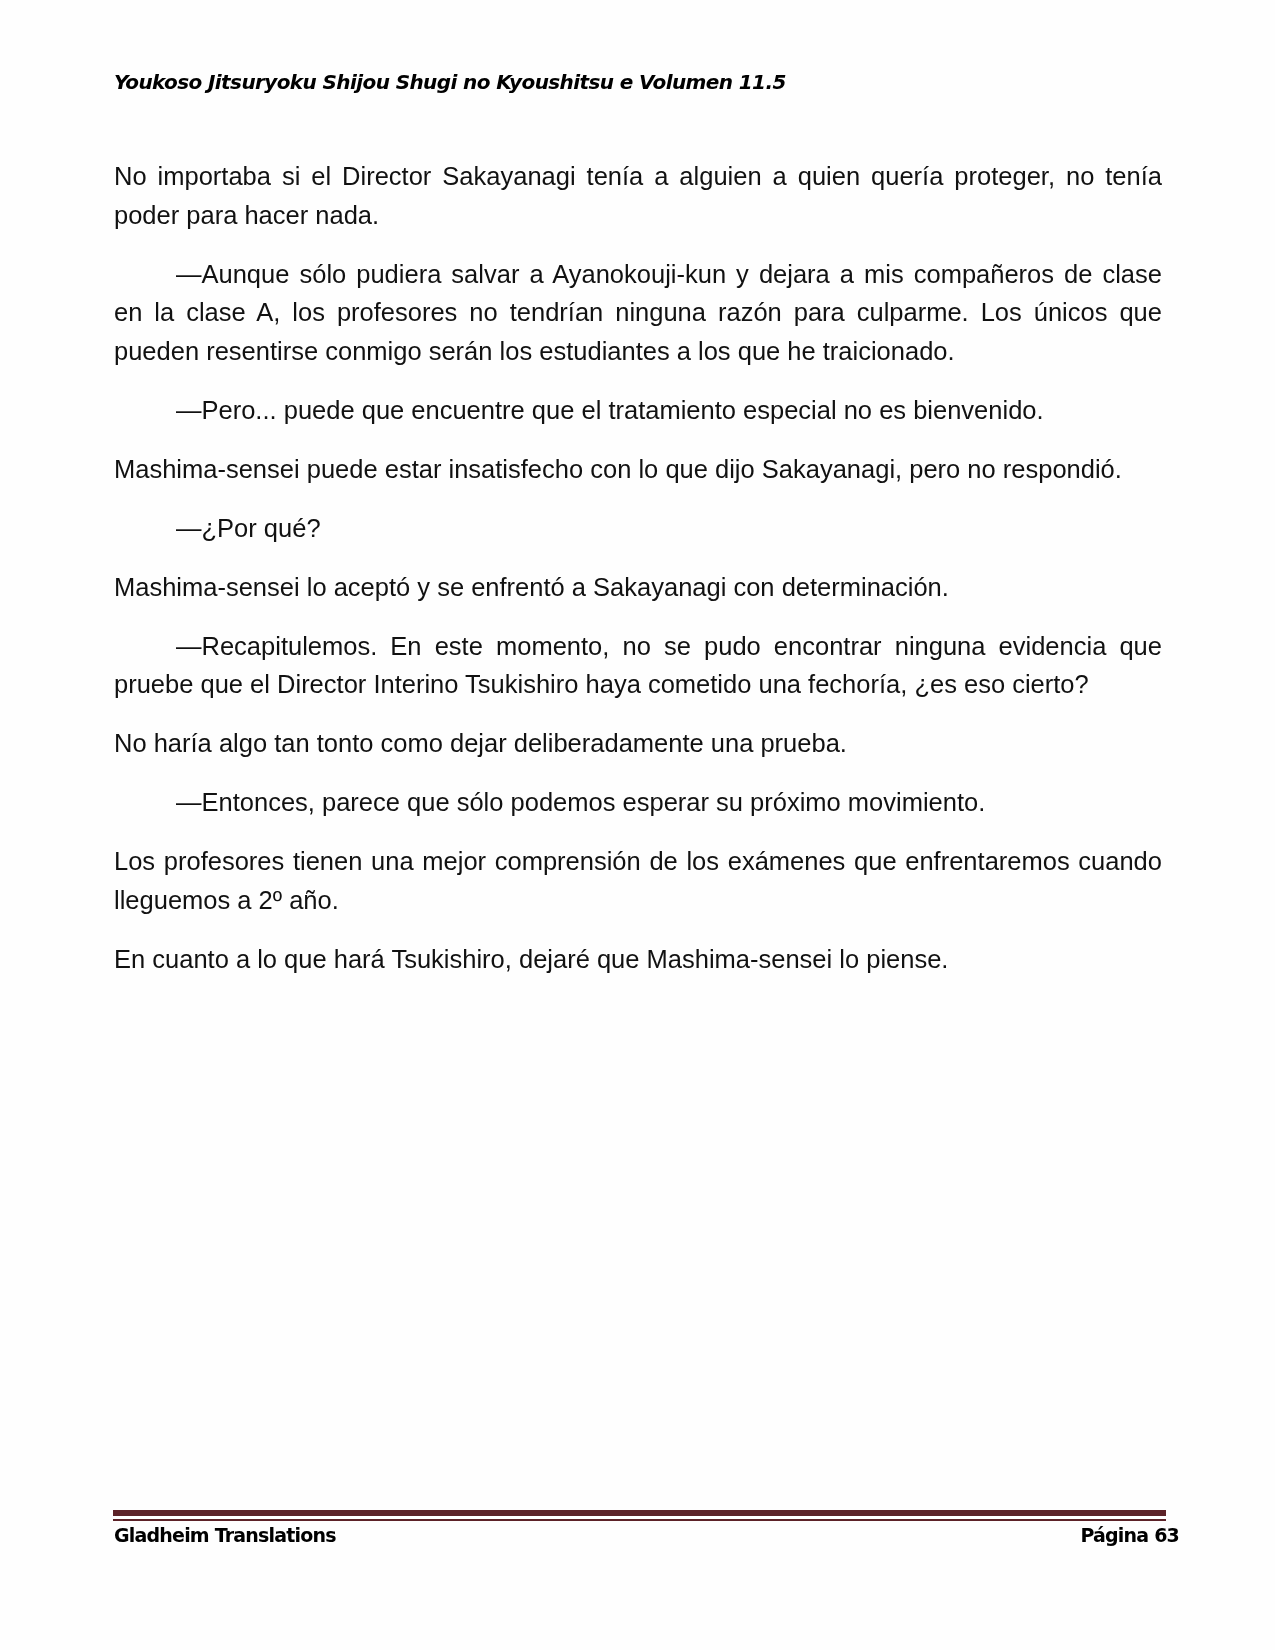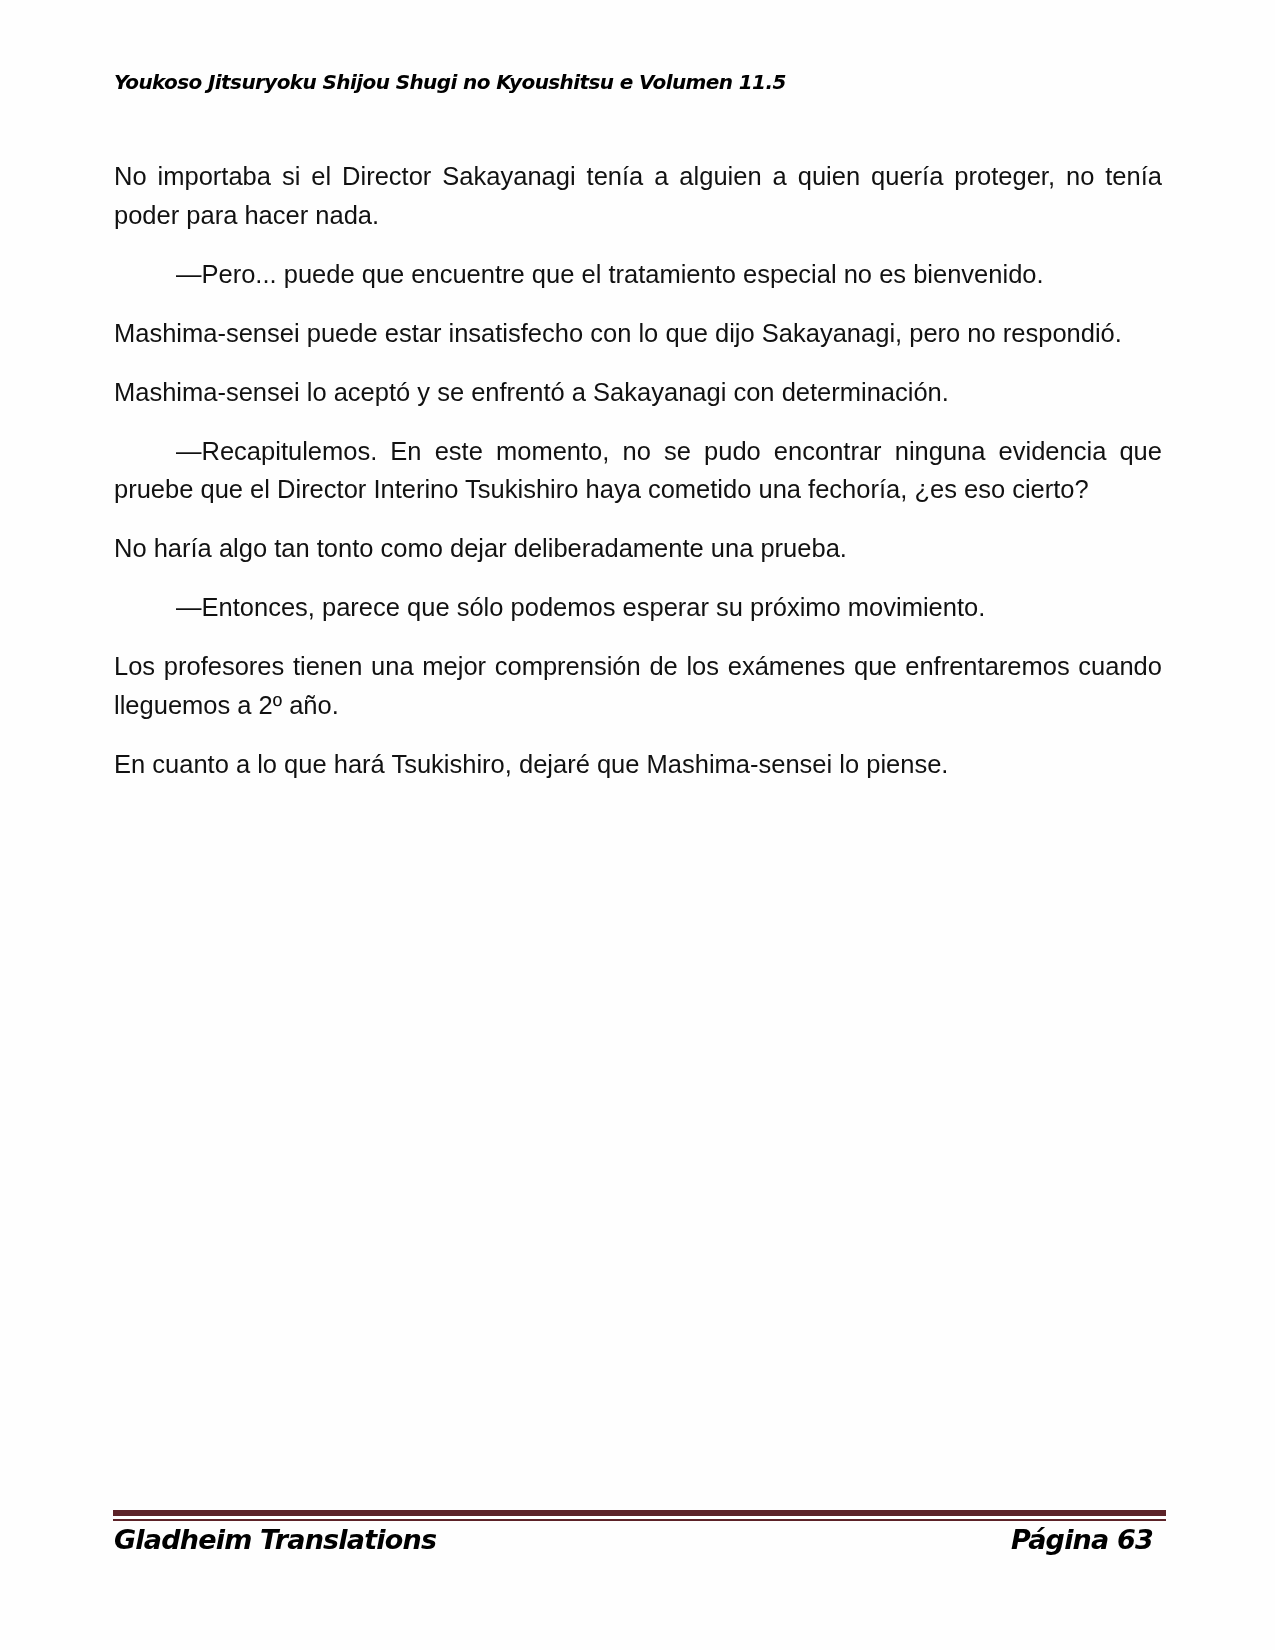--- a/index.html
+++ b/index.html
@@ -19,37 +19,39 @@
   .para.dialogue { text-indent: 62px; }
   .para.last-left { text-align-last: left; }
   .footer-rule-thick {
     position: absolute; left: 113px; top: 1510px; width: 1053px; height: 6px; background: #5c2228;
   }
   .footer-rule-thin {
     position: absolute; left: 113px; top: 1519px; width: 1053px; height: 1.5px; background: #5c2228;
   }
   .footer-left, .footer-right {
     position: absolute; top: 1524px;
-    font-family: "DejaVu Sans", sans-serif; font-weight: bold; font-style: italic;
-    font-size: 27px; letter-spacing: -0.8px; color: #000; white-space: nowrap;
+    font-family: "DejaVu Sans", sans-serif; font-weight: bold; 
+    font-size: 19px; letter-spacing: -0.8px; color: #000; white-space: nowrap;
   }
   .footer-left { left: 114px; }
-  .footer-right { right: 122px; }
+  .footer-right { right: 96px; }
 </style>
 </head>
 <body>
 
 <div class="page">
 
   <div class="running-header">Youkoso Jitsuryoku Shijou Shugi no Kyoushitsu e Volumen 11.5</div>
 
   <div class="body-text">
     <p class="para last-left">No importaba si el Director Sakayanagi tenía a alguien a quien quería proteger, no tenía poder para hacer nada.</p>
+    <p class="para dialogue">—Aunque sólo pudiera salvar a Ayanokouji-kun y dejara a mis compañeros de clase en la clase A, los profesores no tendrían ninguna razón para culparme. Los únicos que pueden resentirse conmigo serán los estudiantes a los que he traicionado.</p>
     <p class="para dialogue">—Pero... puede que encuentre que el tratamiento especial no es bienvenido.</p>
     <p class="para">Mashima-sensei puede estar insatisfecho con lo que dijo Sakayanagi, pero no respondió.</p>
+    <p class="para dialogue">—¿Por qué?</p>
     <p class="para">Mashima-sensei lo aceptó y se enfrentó a Sakayanagi con determinación.</p>
     <p class="para dialogue">—Recapitulemos. En este momento, no se pudo encontrar ninguna evidencia que pruebe que el Director Interino Tsukishiro haya cometido una fechoría, ¿es eso cierto?</p>
     <p class="para">No haría algo tan tonto como dejar deliberadamente una prueba.</p>
     <p class="para dialogue">—Entonces, parece que sólo podemos esperar su próximo movimiento.</p>
     <p class="para">Los profesores tienen una mejor comprensión de los exámenes que enfrentaremos cuando lleguemos a 2º año.</p>
     <p class="para">En cuanto a lo que hará Tsukishiro, dejaré que Mashima-sensei lo piense.</p>
   </div>
 
   <div class="footer-rule-thick"></div>
   <div class="footer-rule-thin"></div>

